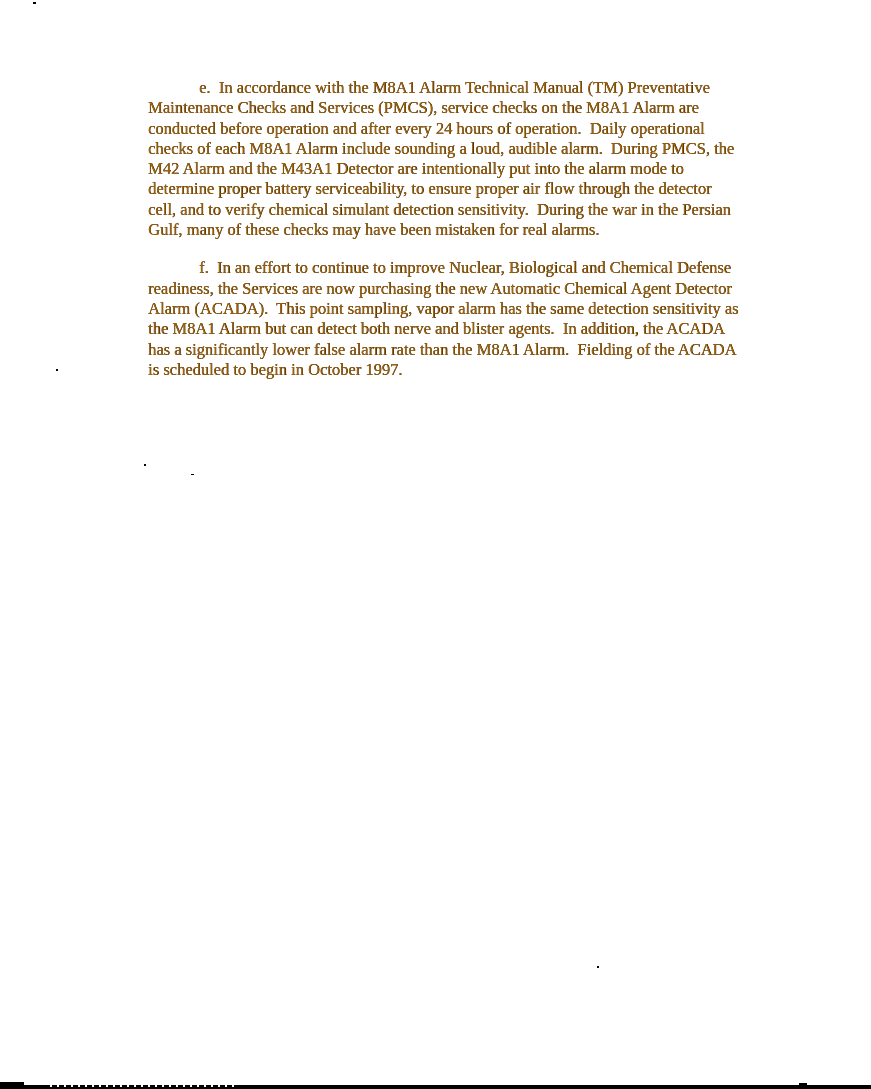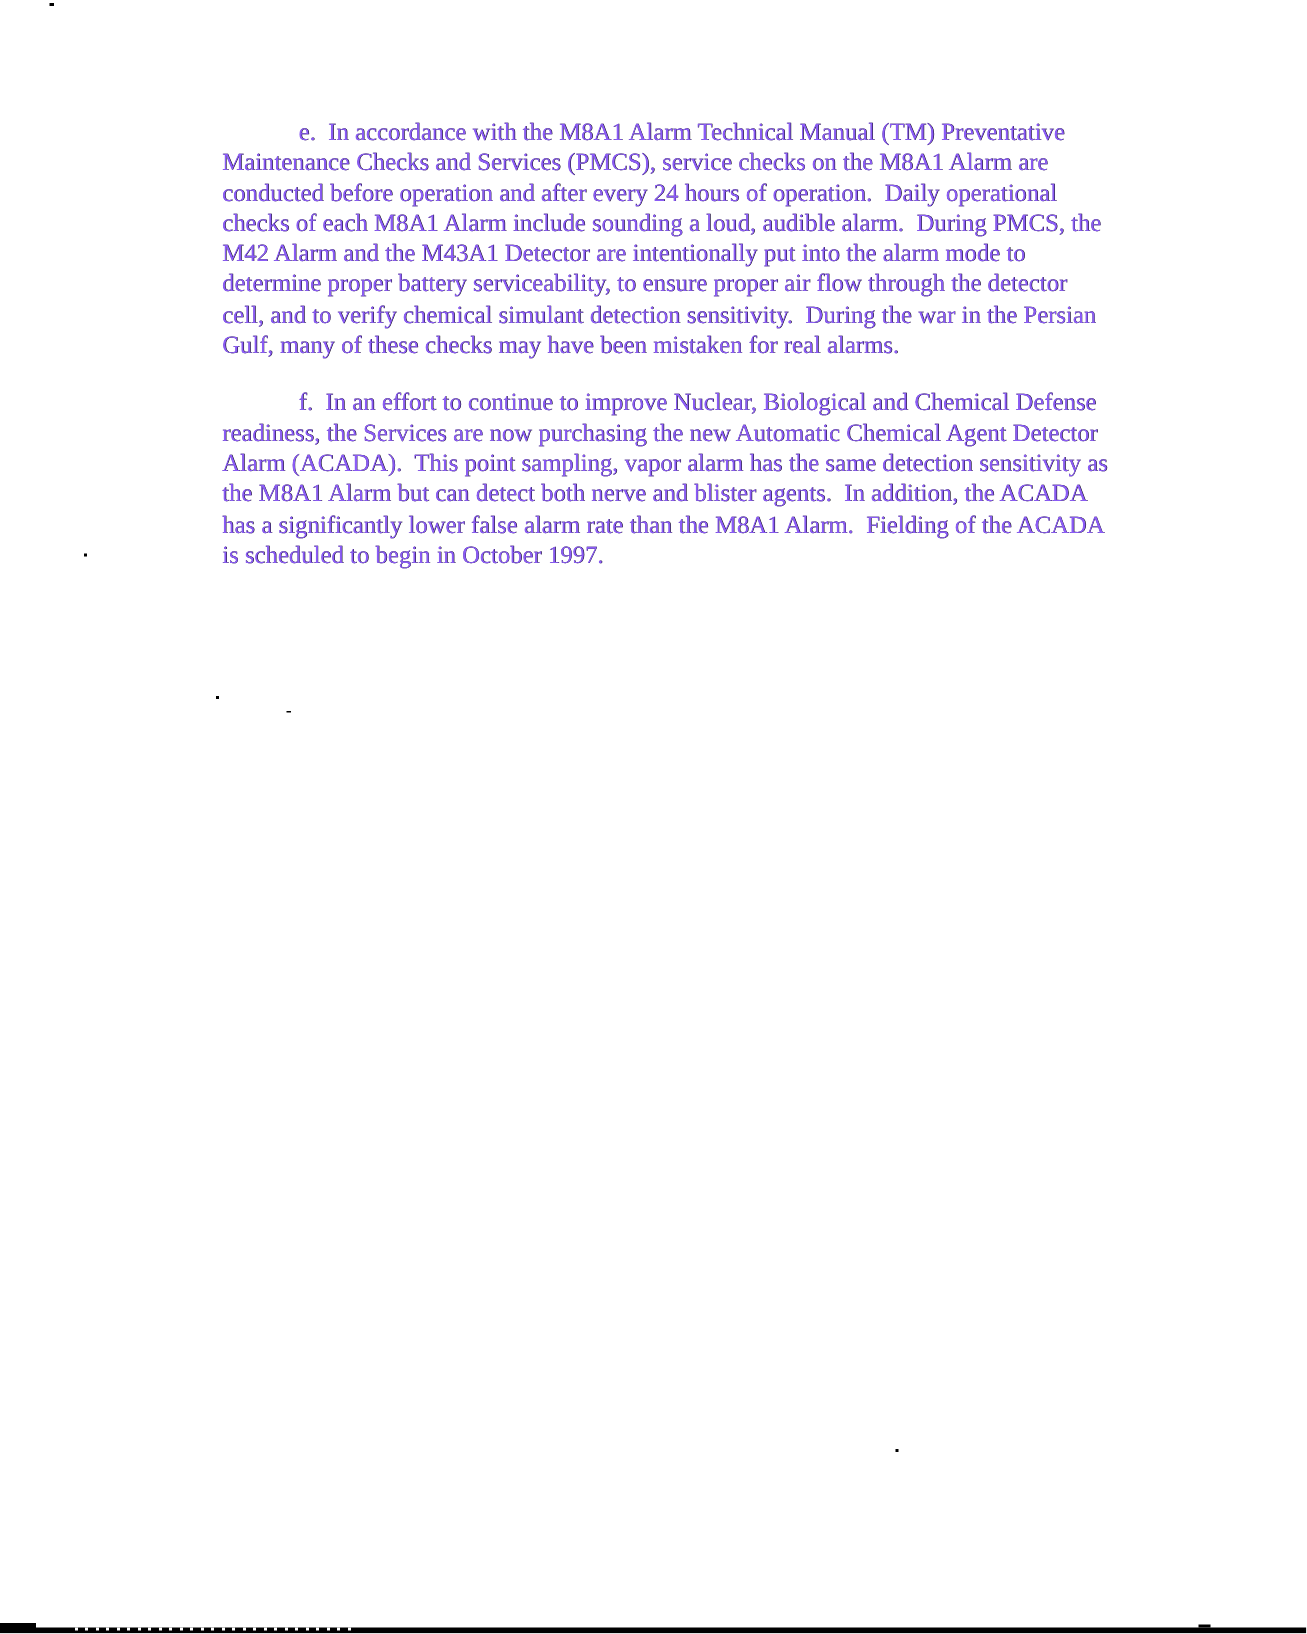--- a/index.html
+++ b/index.html
@@ -13,21 +13,21 @@
     height: 1089px;
     background: #ffffff;
     overflow: hidden;
     font-family: "Liberation Serif", serif;
   }
   .text-block {
     position: absolute;
     left: 148px;
     top: 78px;
     width: 640px;
-    color: #8b5cf6;
+    color: #a16207;
     font-size: 16.5px;
     line-height: 20.3px;
     text-shadow: 0.3px 0 0 #000000; 
   }
   .para {
     margin: 0 0 18px 0;
     text-indent: 51px;
     white-space: pre-wrap; 
   }
   

